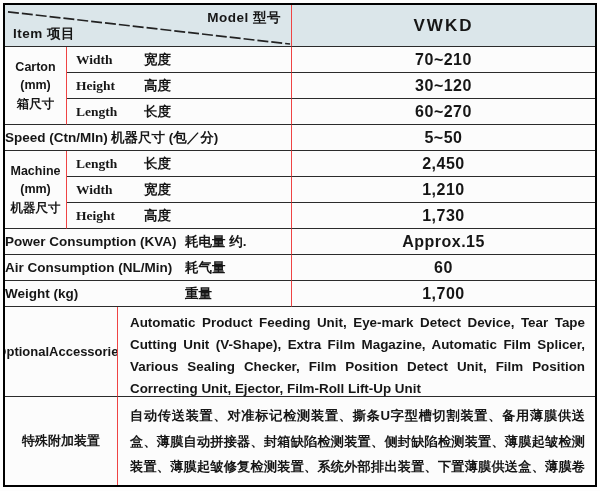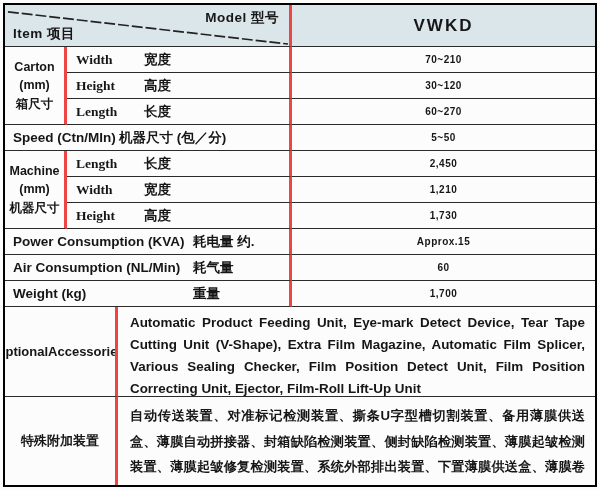--- a/index.html
+++ b/index.html
@@ -16,21 +16,21 @@
     width:594px;height:484px;
     box-sizing:border-box;
     border:2px solid #000;
     background:#fcfcfc;
     display:grid;
     grid-template-columns:62px 51px 174px 1fr;
     grid-template-rows:42px repeat(10,26px) 90px 1fr;
   }
   .cell{
     box-sizing:border-box;
-    border-right:3px solid #ef4444;
+    border-right:1px solid #ef4444;
     border-bottom:1px solid #2b2b2b;
     overflow:hidden;
   }
   .cell.lastcol{border-right:none;}
   .cell.lastrow{border-bottom:none;}
   .hdr-bg{background:#dbe6ea;}
 
   
   .hdr-left{grid-column:1/4;grid-row:1;position:relative;}
   .hdr-left svg{position:absolute;left:0;top:0;width:100%;height:100%;}
@@ -58,30 +58,29 @@
     grid-column:2/4;
     display:flex;align-items:center;
     padding-left:9px;
     font-size:13.5px;font-weight:700;
   }
   .sub-en{width:68px;flex:none;font-family:Liberation Serif, serif;}
   
   .lbl-row{
     grid-column:1/4;
     display:flex;align-items:center;
-    padding-left:8px;
     font-size:13.5px;font-weight:700;white-space:nowrap;
   }
   .en-w106{width:106px;flex:none;}
   .en-w180{width:180px;flex:none;}
   
   .val{
     grid-column:4;
     display:flex;align-items:center;justify-content:center;
-    font-size:10px;font-weight:700;letter-spacing:.5px;
+    font-size:16px;font-weight:700;letter-spacing:.5px;
   }
   
   .big-label{
     grid-column:1/3;
     display:flex;flex-direction:row;align-items:center;justify-content:center;
     font-size:13px;font-weight:700;line-height:1.5;text-align:center;
   }
   .big-content{
     grid-column:3/5;
     padding:5px 10px 4px 12px;

